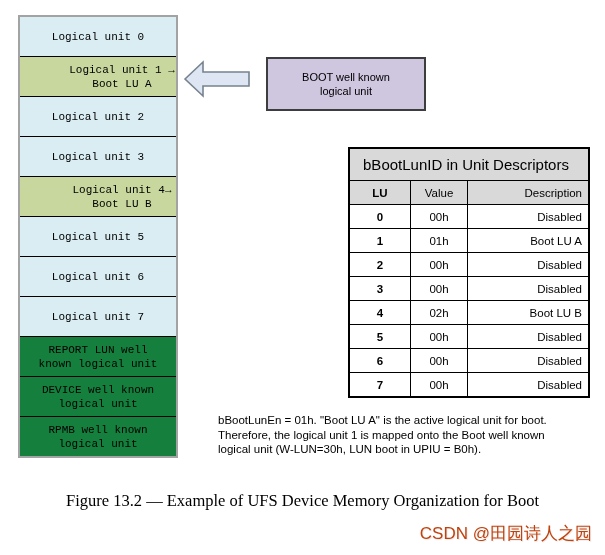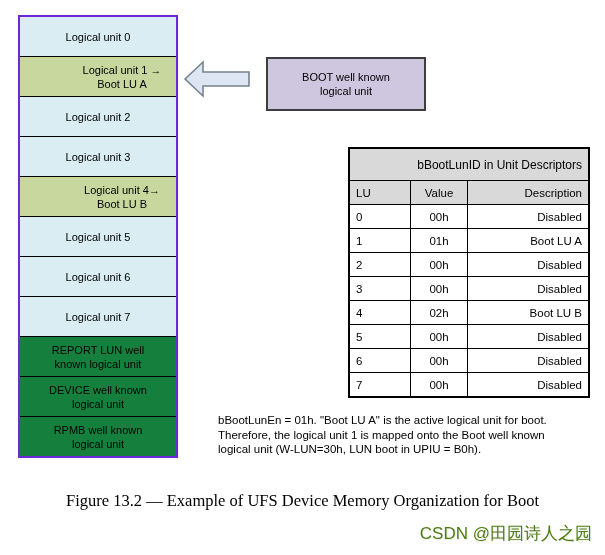--- a/index.html
+++ b/index.html
@@ -7,23 +7,24 @@
     position:relative;
     width:605px;height:555px;
     background:#ffffff;
     font-family:"Liberation Sans", sans-serif;
     color:#000;
     overflow:hidden;
   }
   
   .stack{
     position:absolute;left:18px;top:15px;width:160px;
-    border:2px solid #6d28d9;
+    border:2px solid #a3a3a3;
     box-sizing:border-box;
     background:#fff;
+    font-family:Liberation Mono, monospace;
   }
   .cell{
     height:39px;
     border-bottom:1px solid #000;
     display:flex;align-items:center;justify-content:center;
     text-align:center;
     font-size:11px;line-height:14px;
     white-space:pre-line;
   }
   .cell:last-child{border-bottom:none;}
@@ -49,44 +50,44 @@
     border:2px solid #000;
   }
   .desc-table td{
     border:1px solid #000;
     padding:0 6px;
     height:23px;
     background:#fff;
   }
   .desc-table td.title{
     height:31px;background:#d9d9d9;
-    text-align:right;padding-left:0;
-    font-size:12px;
+    text-align:center;padding-left:0;
+    font-size:15px;
   }
   .desc-table tr.head td{background:#d9d9d9;}
-  .desc-table .c-lu{width:48px;text-align:left;}
+  .desc-table .c-lu{width:48px;text-align:center;font-weight:bold;}
   .desc-table .c-val{width:44px;text-align:center;}
   .desc-table .c-desc{width:106px;text-align:right;padding-left:8px;}
   
   .note{
     position:absolute;left:218px;top:413px;
     font-size:11.5px;line-height:14.5px;
     white-space:nowrap;
   }
   
   .caption{
     position:absolute;left:0;top:491px;width:605px;
     text-align:center;
     font-family:"Liberation Serif", serif;
     font-weight:normal;font-size:16.5px;
   }
   
   .watermark{
     position:absolute;right:13px;top:522px;
-    color:#4d7c0f;font-size:17px;
+    color:#c2410c;font-size:17px;
     text-shadow:1px 1px 0 #eeeeee;
   }
 </style>
 </head>
 <body>
 
 <div class="page">
 
   <div class="stack">
     <div class="cell blue">Logical unit 0</div>

